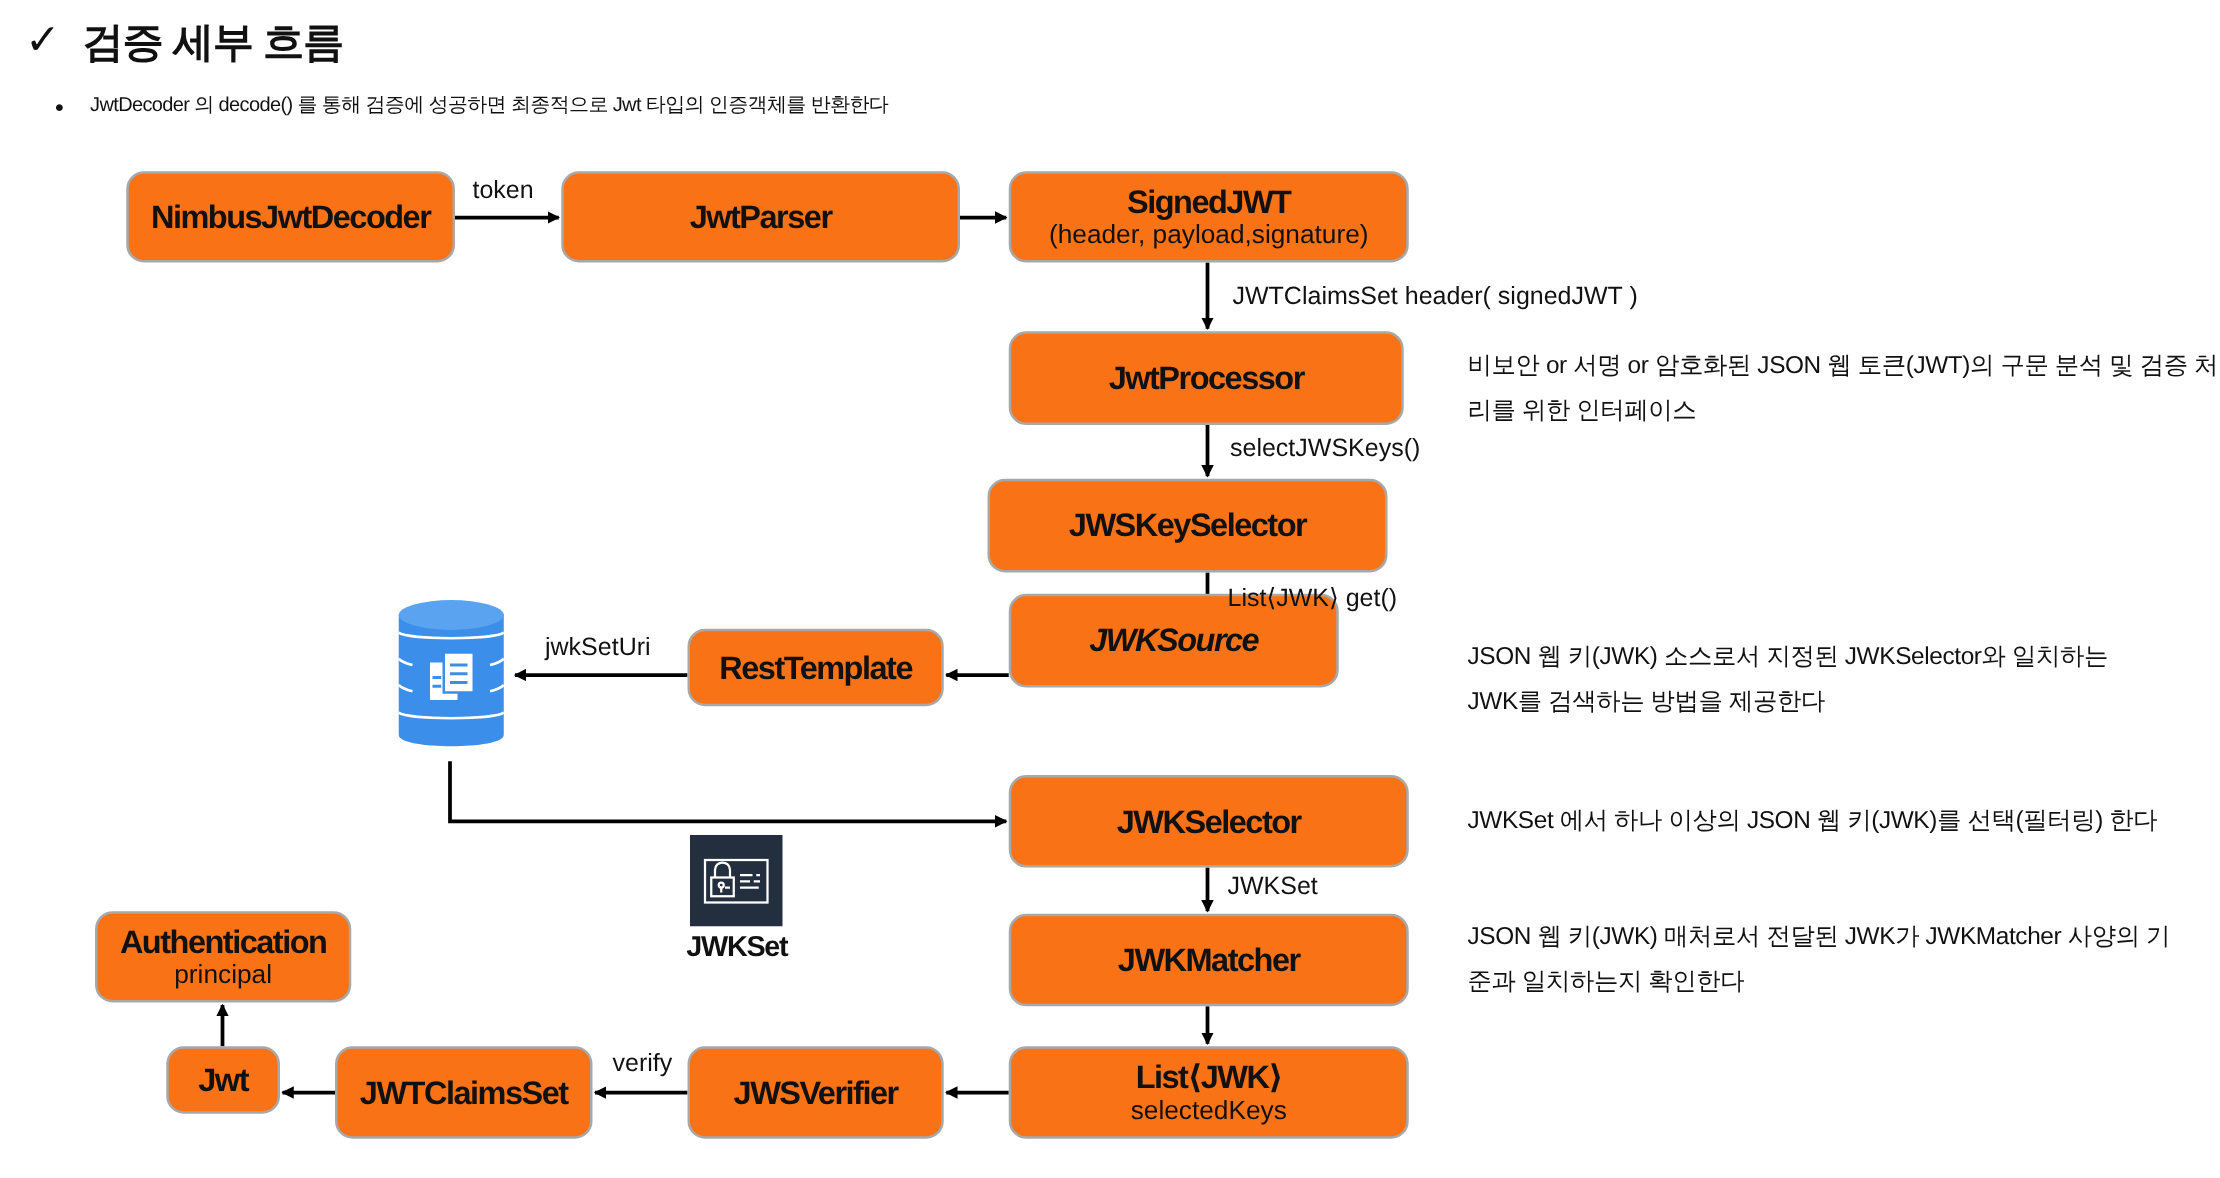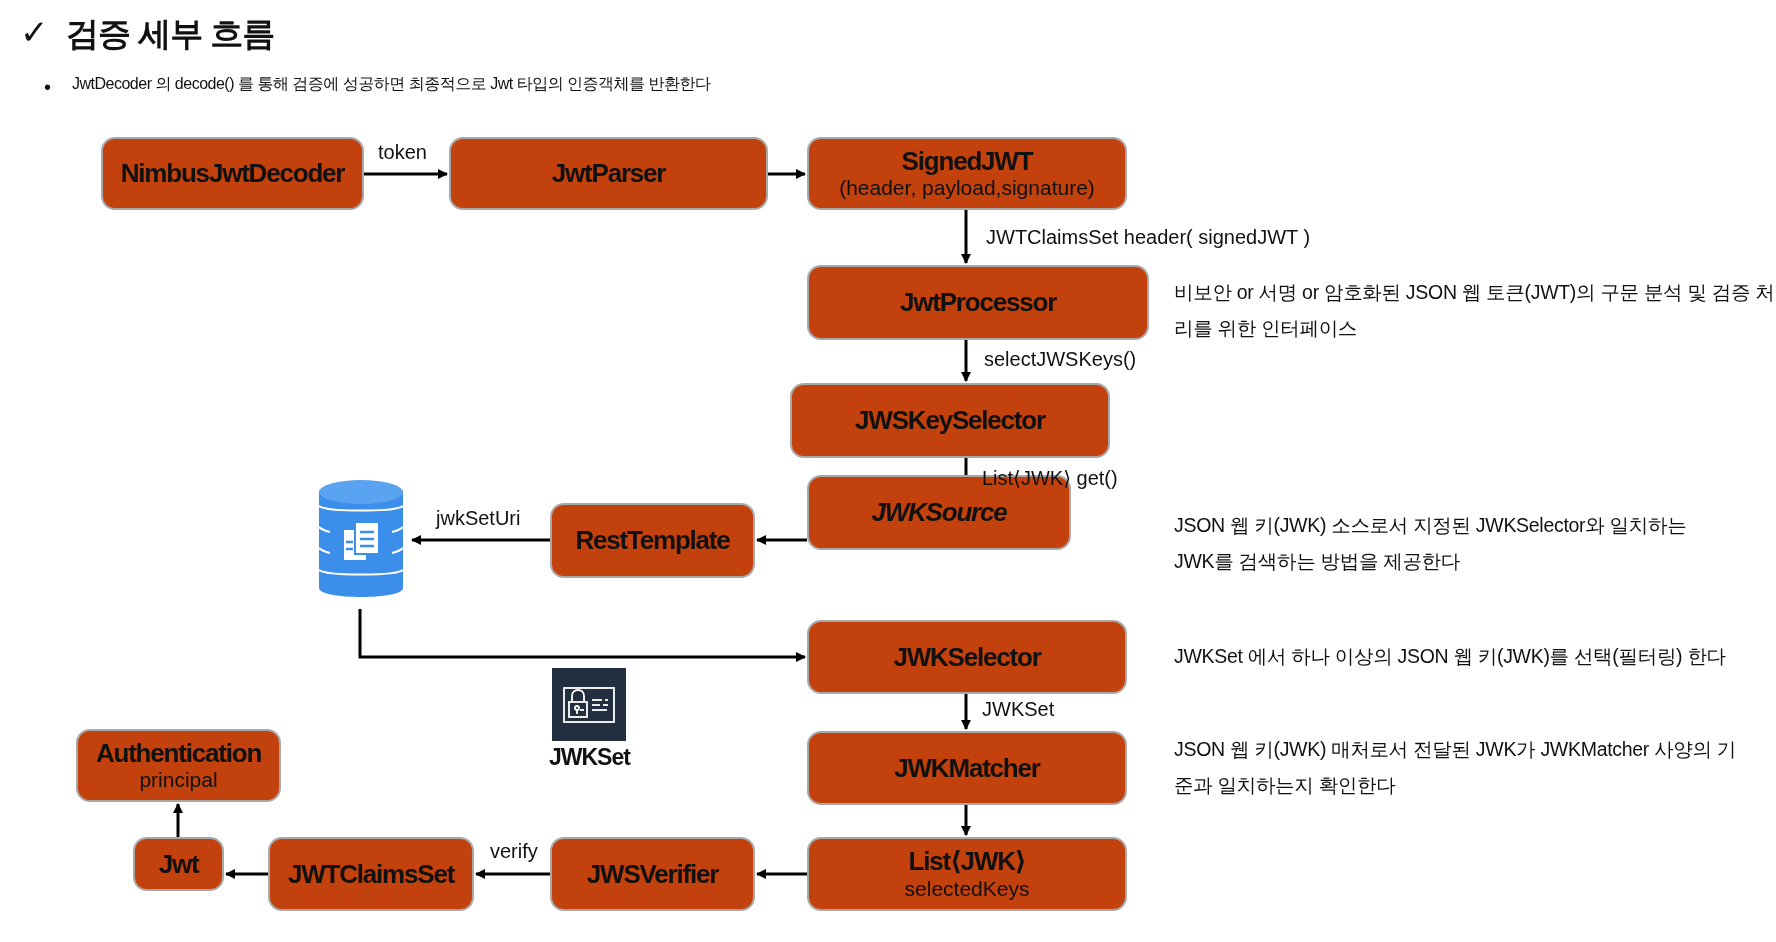--- a/index.html
+++ b/index.html
@@ -4,21 +4,21 @@
 <style>
   html, body { margin:0; padding:0; background:#ffffff; }
   body { width:1776px; height:942px; position:relative; overflow:hidden;
          font-family:"Liberation Sans","DejaVu Sans",sans-serif; color:#111; }
   .abs { position:absolute; }
   .title-check { left:20px; top:12px; font-size:34px; font-family:"DejaVu Sans",sans-serif; }
   .title-text { left:66px; top:12px; font-size:33px; font-weight:bold; letter-spacing:-1px; }
   .bullet-dot { left:44px; top:76px; font-size:20px; }
   .bullet-text { left:72px; top:74px; font-size:16px; letter-spacing:-0.5px; }
   .box { position:absolute; box-sizing:border-box; border:2px solid #a8a8a8; border-radius:14px;
-         background:#c2410c; display:flex; flex-direction:column; align-items:center; justify-content:center; }
+         background:#f97316; display:flex; flex-direction:column; align-items:center; justify-content:center; }
   .box .main { font-size:26px; font-weight:bold; letter-spacing:-1.2px; line-height:1.1; }
   .box .sub { font-size:21px; line-height:1.2; }
   .lbl { position:absolute; font-size:20px; white-space:nowrap; }
   .desc { position:absolute; left:1174px; font-size:19.5px; line-height:36px; white-space:nowrap; letter-spacing:-0.3px; }
   svg.lines { position:absolute; left:0; top:0; }
   .jwkset-label { font-size:23px; font-weight:bold; letter-spacing:-1px; }
 </style>
 </head>
 <body>
 
@@ -54,30 +54,30 @@
 <div class="box" style="left:101px;top:137px;width:263px;height:73px;">
   <span class="main">NimbusJwtDecoder</span>
 </div>
 <div class="box" style="left:449px;top:137px;width:319px;height:73px;">
   <span class="main">JwtParser</span>
 </div>
 <div class="box" style="left:807px;top:137px;width:320px;height:73px;">
   <span class="main">SignedJWT</span>
   <span class="sub">(header, payload,signature)</span>
 </div>
-<div class="box" style="left:807px;top:265px;width:342px;height:75px;">
+<div class="box" style="left:807px;top:265px;width:316px;height:75px;">
   <span class="main">JwtProcessor</span>
 </div>
 <div class="box" style="left:790px;top:383px;width:320px;height:75px;">
   <span class="main">JWSKeySelector</span>
 </div>
 <div class="box" style="left:807px;top:475px;width:264px;height:75px;font-style:italic;">
   <span class="main">JWKSource</span>
 </div>
-<div class="box" style="left:550px;top:503px;width:205px;height:75px;">
+<div class="box" style="left:550px;top:503px;width:205px;height:62px;">
   <span class="main">RestTemplate</span>
 </div>
 <div class="box" style="left:807px;top:620px;width:320px;height:74px;">
   <span class="main">JWKSelector</span>
 </div>
 <div class="box" style="left:807px;top:731px;width:320px;height:74px;">
   <span class="main">JWKMatcher</span>
 </div>
 <div class="box" style="left:807px;top:837px;width:320px;height:74px;">
   <span class="main">List⟨JWK⟩</span>

